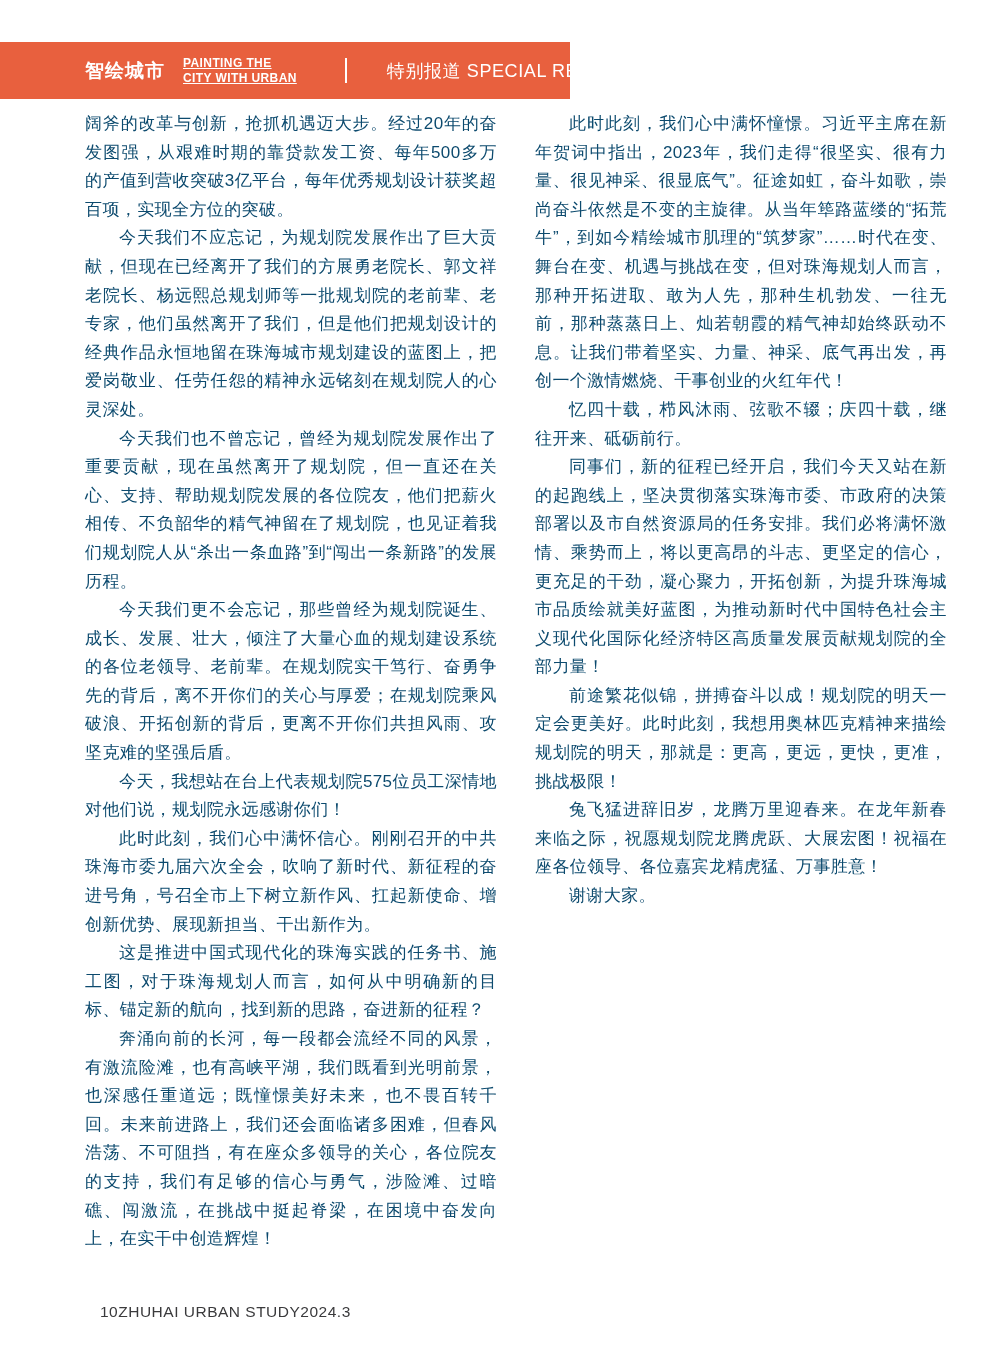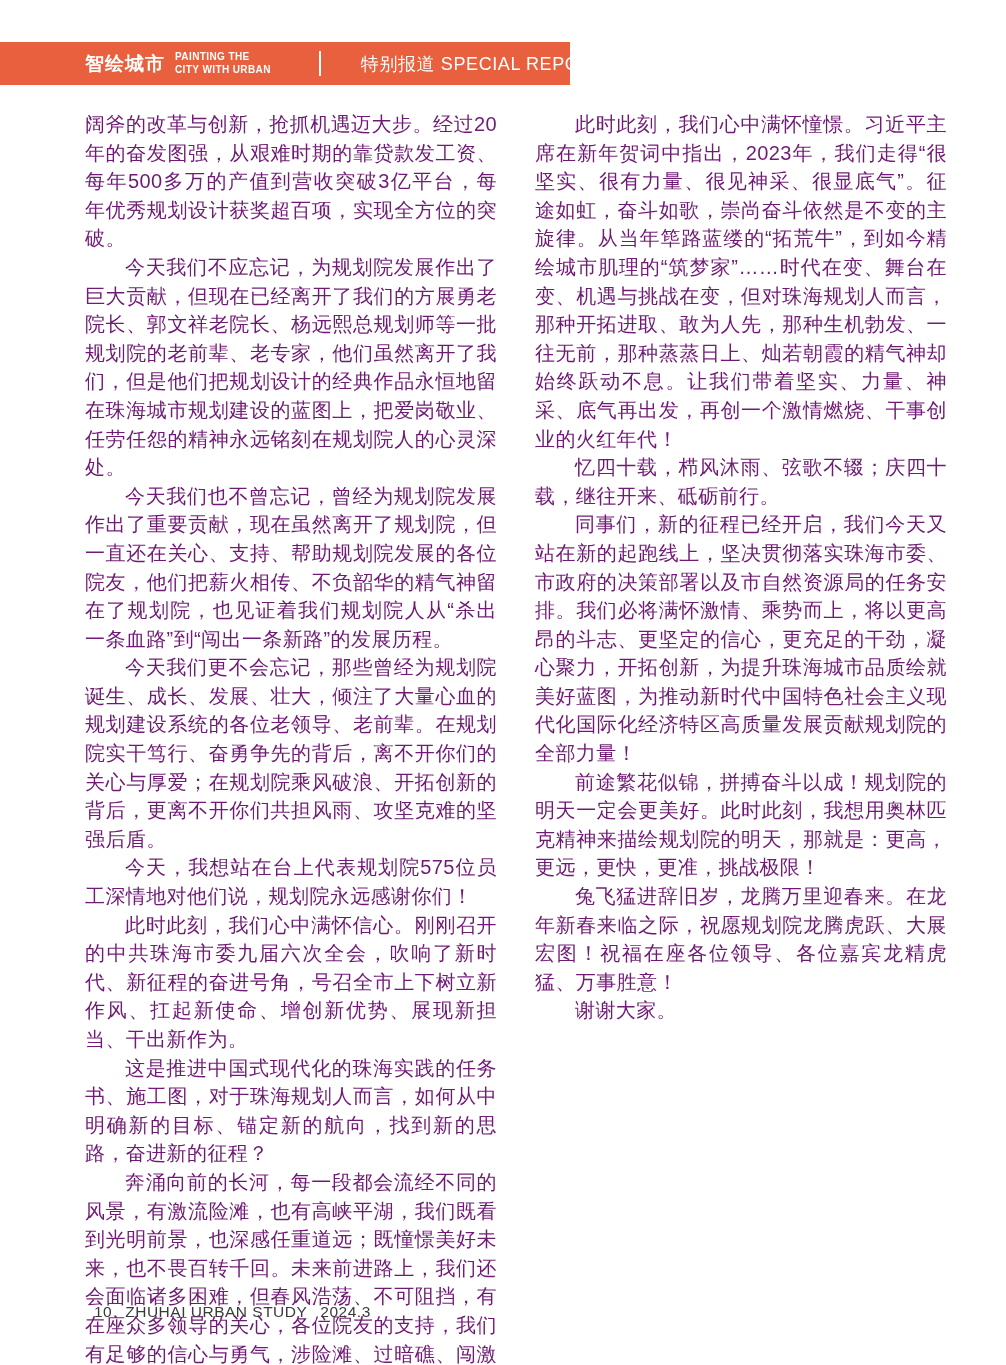--- a/index.html
+++ b/index.html
@@ -13,41 +13,42 @@
     position: relative;
     overflow: hidden;
     font-family: "Liberation Sans", "DejaVu Sans", sans-serif;
   }
   
   .header-bar {
     position: absolute;
     top: 42px;
     left: 0;
     width: 570px;
-    height: 43px;
+    height: 57px;
     display: flex;
     align-items: center;
     box-sizing: border-box;
     padding-left: 85px;
   }
   .brand-cn {
     color: #ffffff;
     font-size: 19px;
     font-weight: 700;
     letter-spacing: 1px;
     white-space: nowrap;
   }
   .brand-en {
     color: #ffffff;
-    font-size: 10px;
+    font-size: 12px;
     line-height: 1.25;
     font-weight: 600;
     letter-spacing: 0.4px;
-    margin-left: 10px;
+    margin-left: 18px;
     white-space: nowrap;
+    text-decoration: underline;
   }
   .bar-divider {
     width: 2px;
     height: 25px;
     background: #ffffff;
     margin-left: 48px;
     flex: 0 0 auto;
   }
   .section-label {
     color: #ffffff;
@@ -64,37 +65,36 @@
     width: 862px;
     display: flex;
     gap: 38px;
   }
   .col {
     width: 412px;
     flex: 0 0 412px;
   }
   .col p.para {
     margin: 0;
-    font-size: 20px;
+    font-size: 17px;
     line-height: 28.6px;
-    color: #701a75;
+    color: #0c4a6e;
     text-align: justify;
     letter-spacing: 0.4px;
   }
   .col p.para.indent {
     text-indent: 2em;
   }
   
   .footer {
     position: absolute;
-    left: 94px;
+    left: 100px;
     top: 1303px;
     display: flex;
     align-items: baseline;
-    gap: 13px;
     color: #3a3a3c;
     font-size: 15.5px;
     letter-spacing: 0.5px;
     white-space: nowrap;
   }
 </style>
 </head>
 <body>
 
 <div class="header-bar" style="background: rgb(232, 96, 62);">

